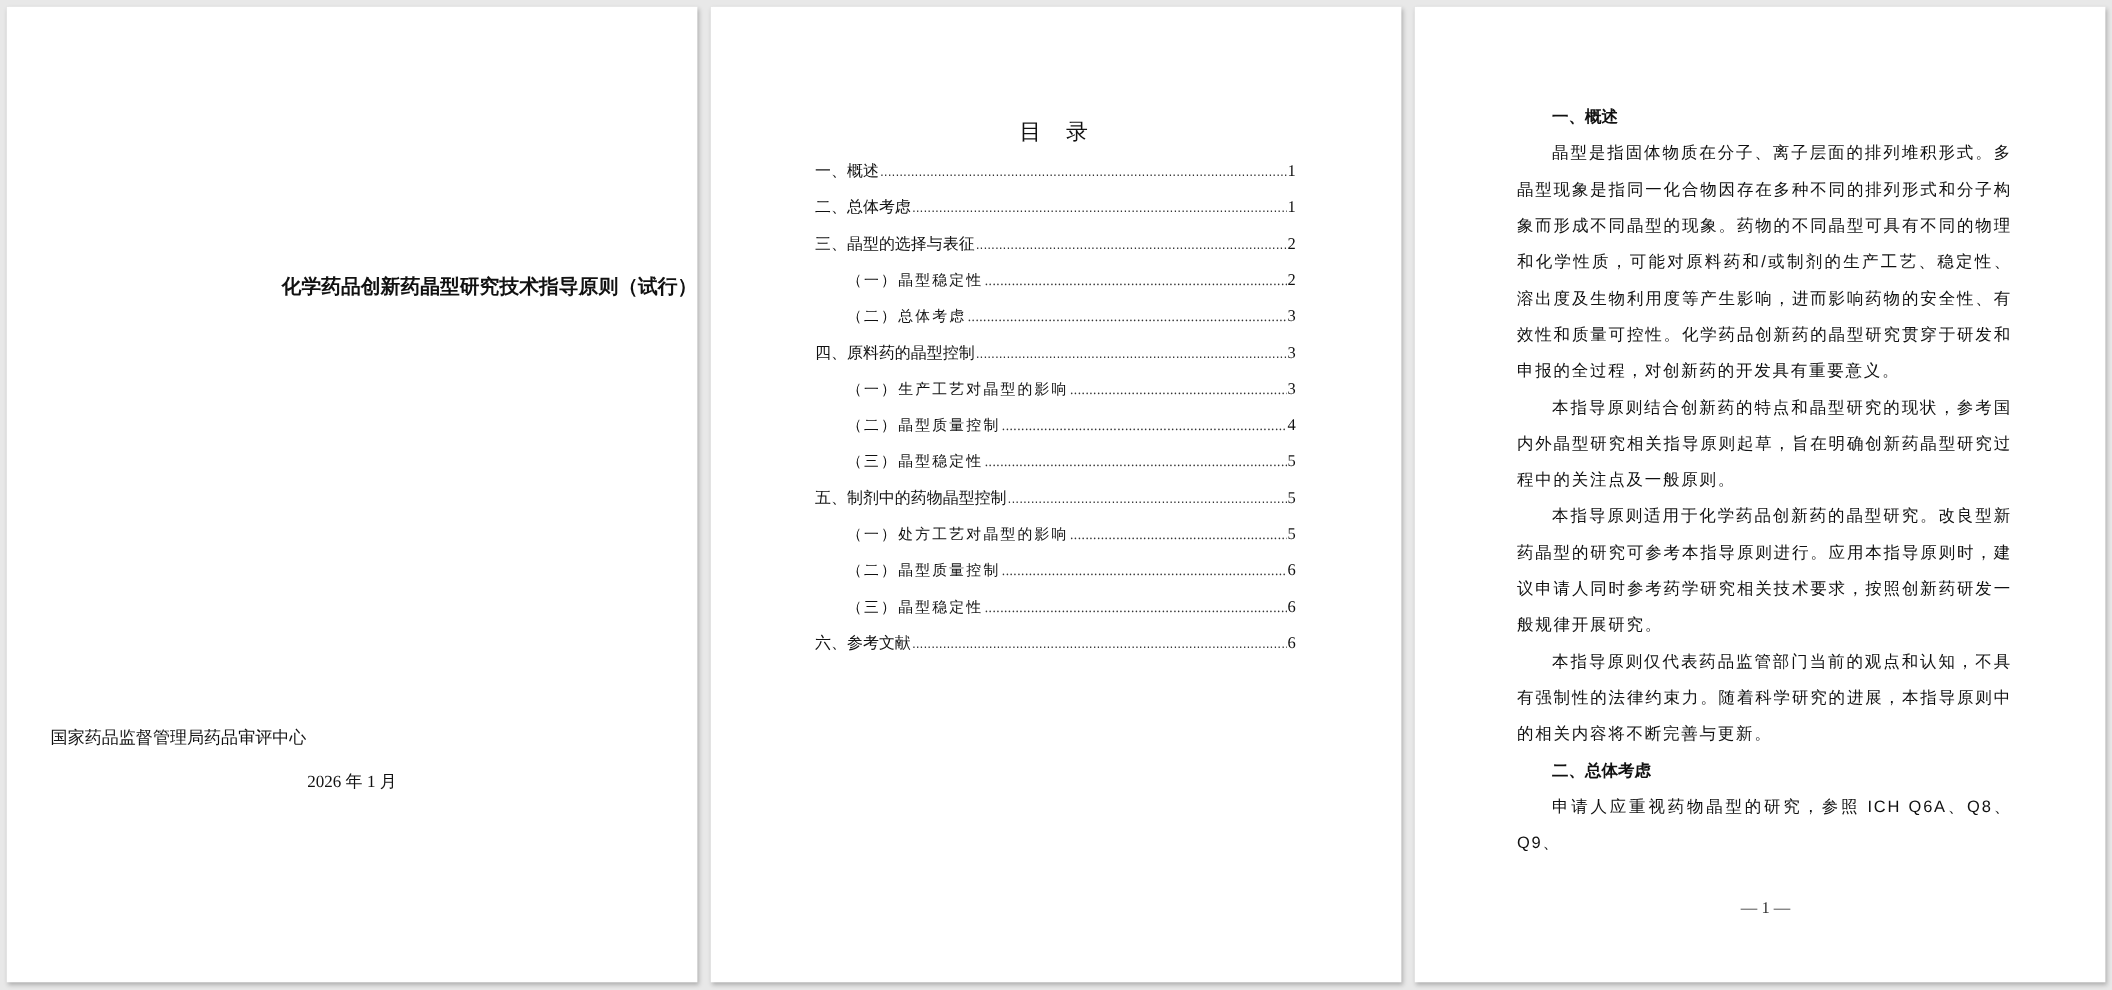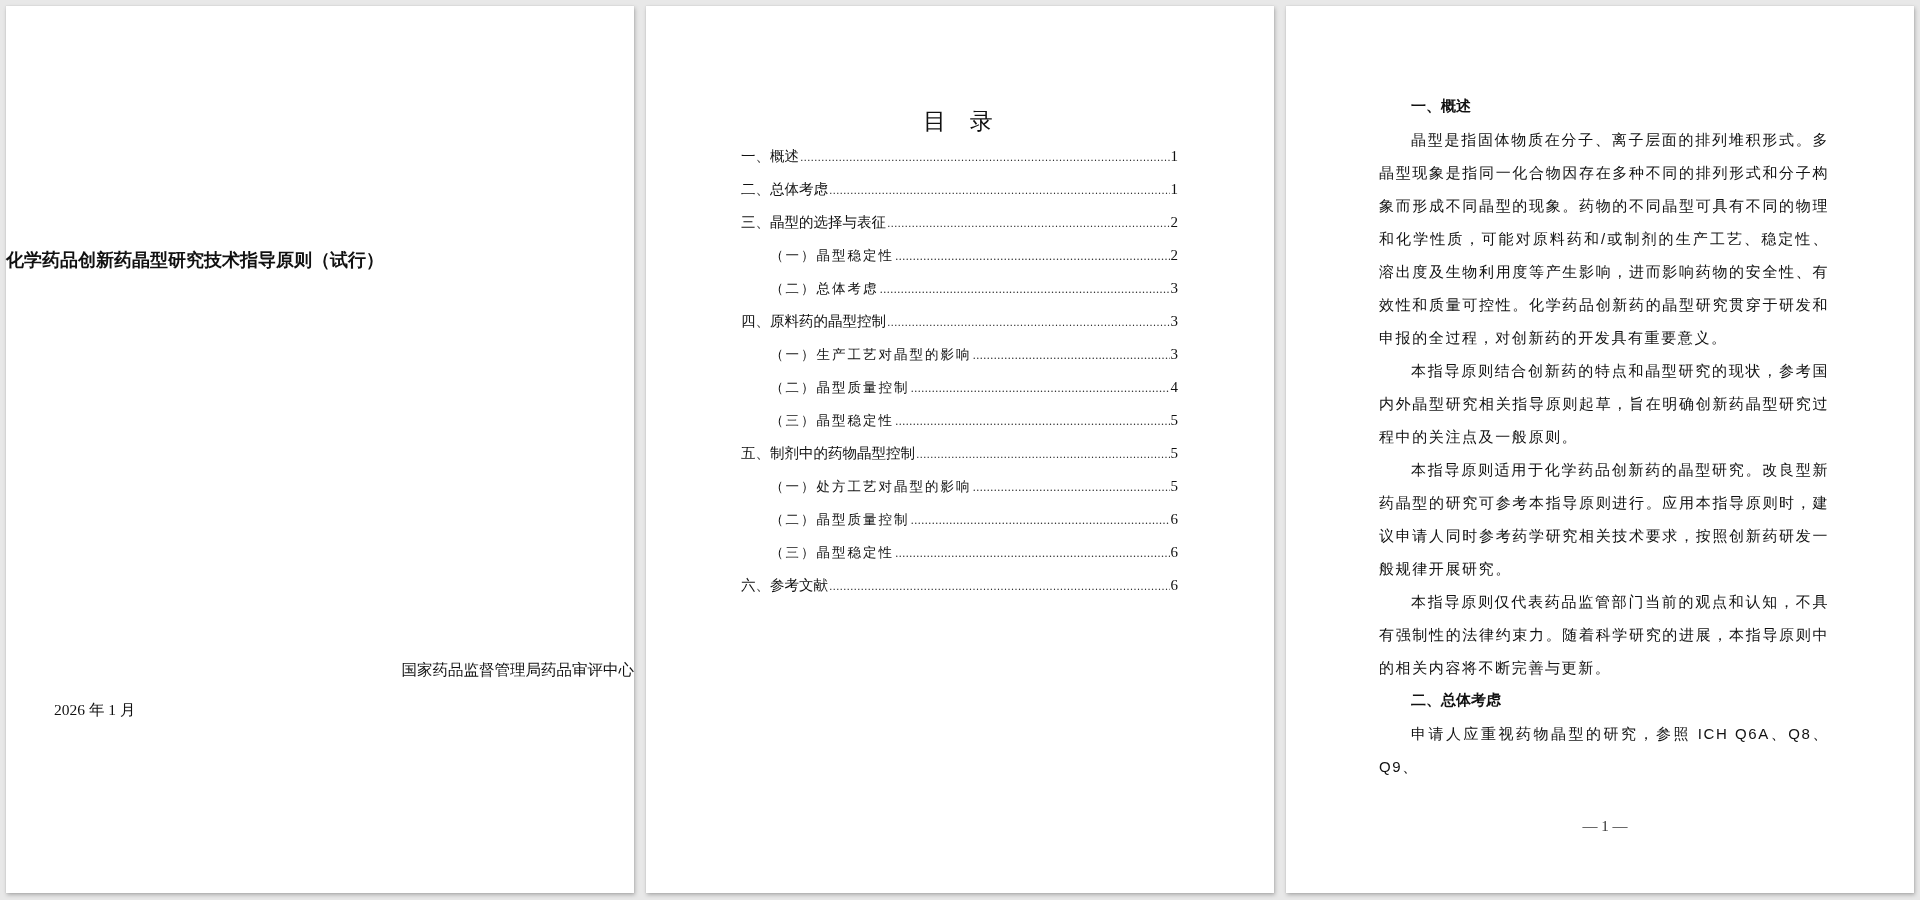--- a/index.html
+++ b/index.html
@@ -12,37 +12,37 @@
   .page {
     position:absolute; top:6px; height:887px; background:#ffffff;
     box-shadow: 1px 2px 4px rgba(0,0,0,0.25), 0 0 1px rgba(0,0,0,0.15);
   }
   #page1 { left:6px; width:628px; }
   #page2 { left:646px; width:628px; }
   #page3 { left:1286px; width:628px; }
 
   
   .cover-title {
-    position:absolute; top:242px; left:0; right:0; text-align:left;
+    position:absolute; top:242px; left:0; right:0; text-align:right;
     font-size:18px; font-weight:bold; letter-spacing:0px;
     font-family:"DejaVu Serif", serif;
   }
   .cover-org {
-    position:absolute; top:654px; left:0; right:0; text-align:right;
+    position:absolute; top:654px; left:0; right:0; text-align:left;
     font-size:15.5px; font-family:Liberation Serif, serif;padding-left:40px;
   }
   .cover-date {
-    position:absolute; top:694px; left:0; right:0; 
-    font-size:15.5px; font-family:"Liberation Serif", serif;padding-left:48px;
+    position:absolute; top:694px; left:0; right:0; text-align:center;
+    font-size:15.5px; font-family:"Liberation Serif", serif;
   }
 
   
   .toc-title {
     position:absolute; top:100px; left:0; right:0; text-align:center;
-    font-size:23px; letter-spacing:8px; font-family:"DejaVu Sans", sans-serif;
+    font-size:20px; letter-spacing:8px; font-family:"DejaVu Sans", sans-serif;
     padding-left:4px;
   }
   .toc-list { position:absolute; top:134px; left:95px; width:437px; }
   .toc-entry {
     display:flex; align-items:baseline; height:33px; line-height:33px;
     font-size:14.5px; white-space:nowrap;
   }
   .toc-entry.level1 { font-family:"DejaVu Sans", sans-serif; }
   .toc-entry.level2 { padding-left:29px; font-family:"DejaVu Serif", serif; font-size:13.5px; letter-spacing:2px; }
   .toc-entry .dots {

